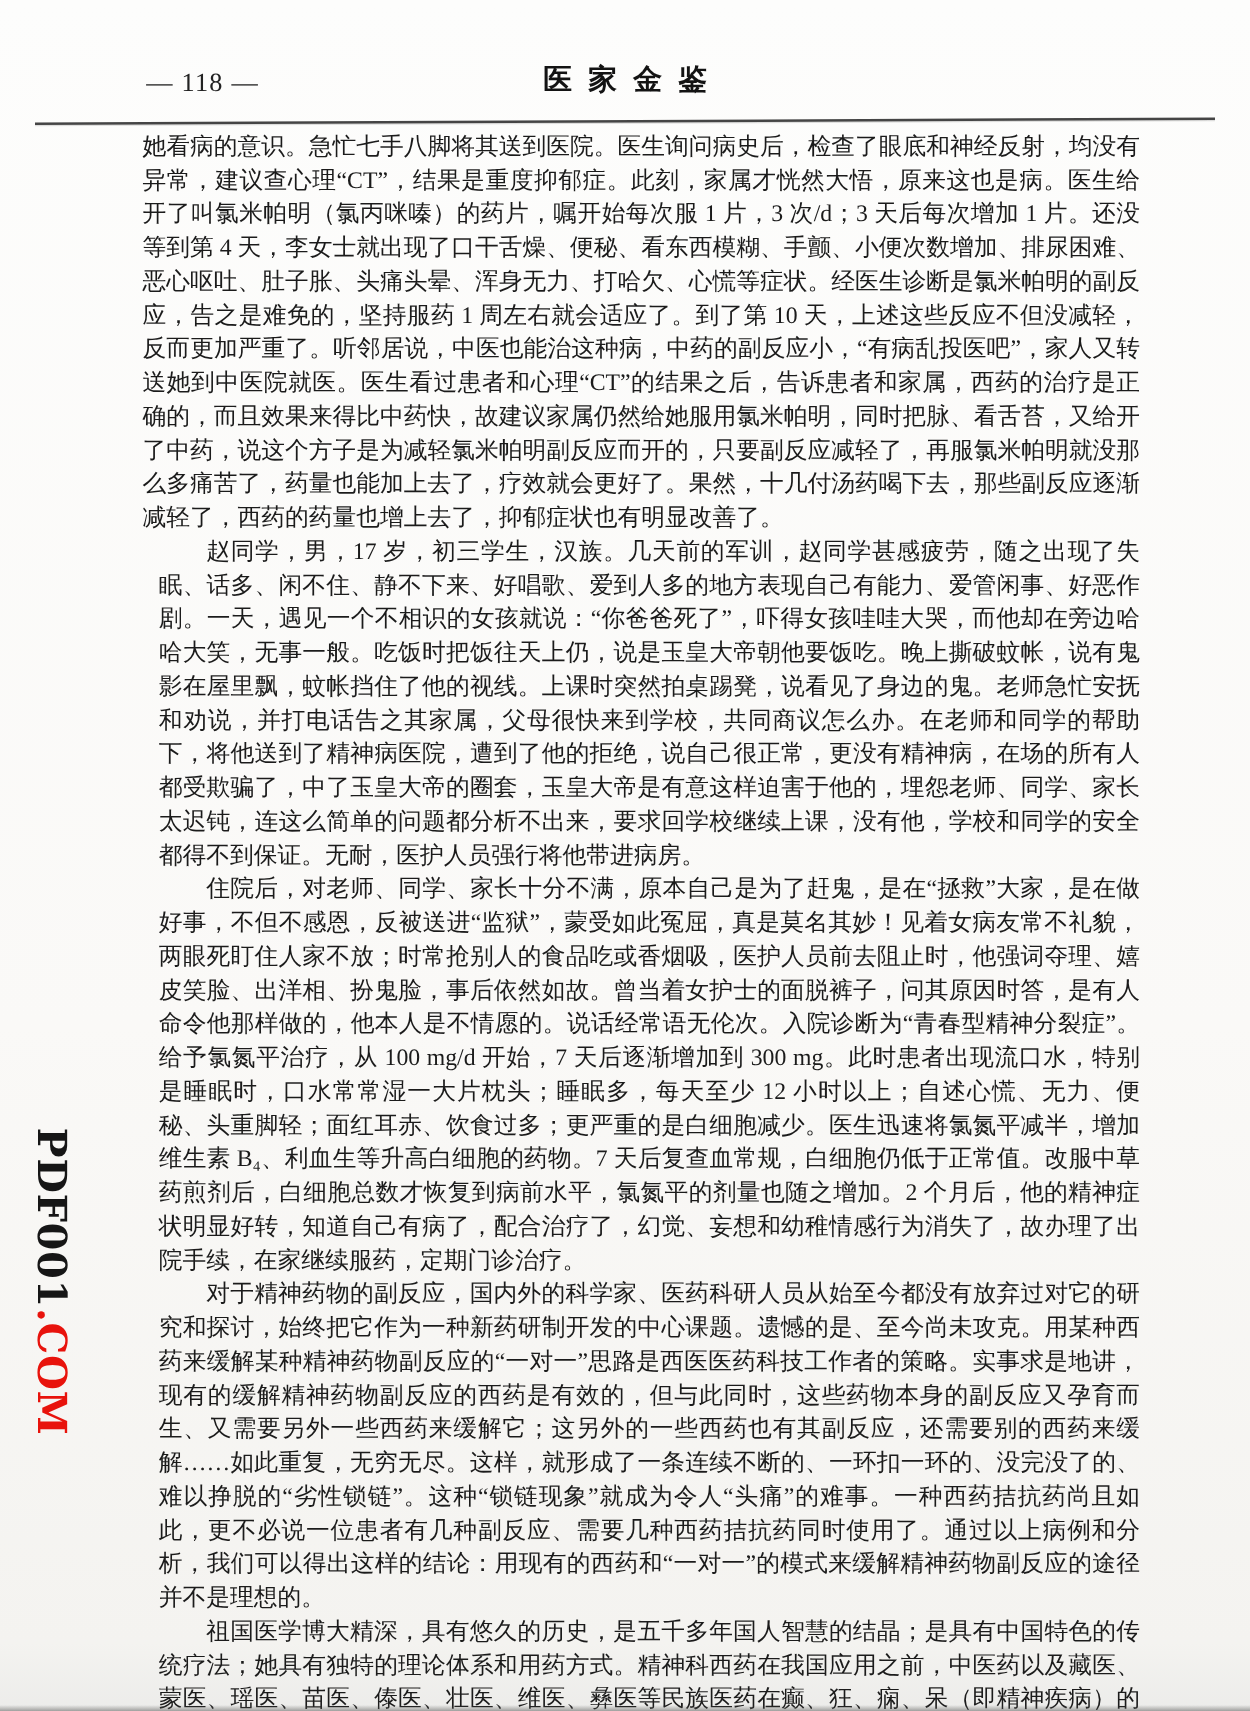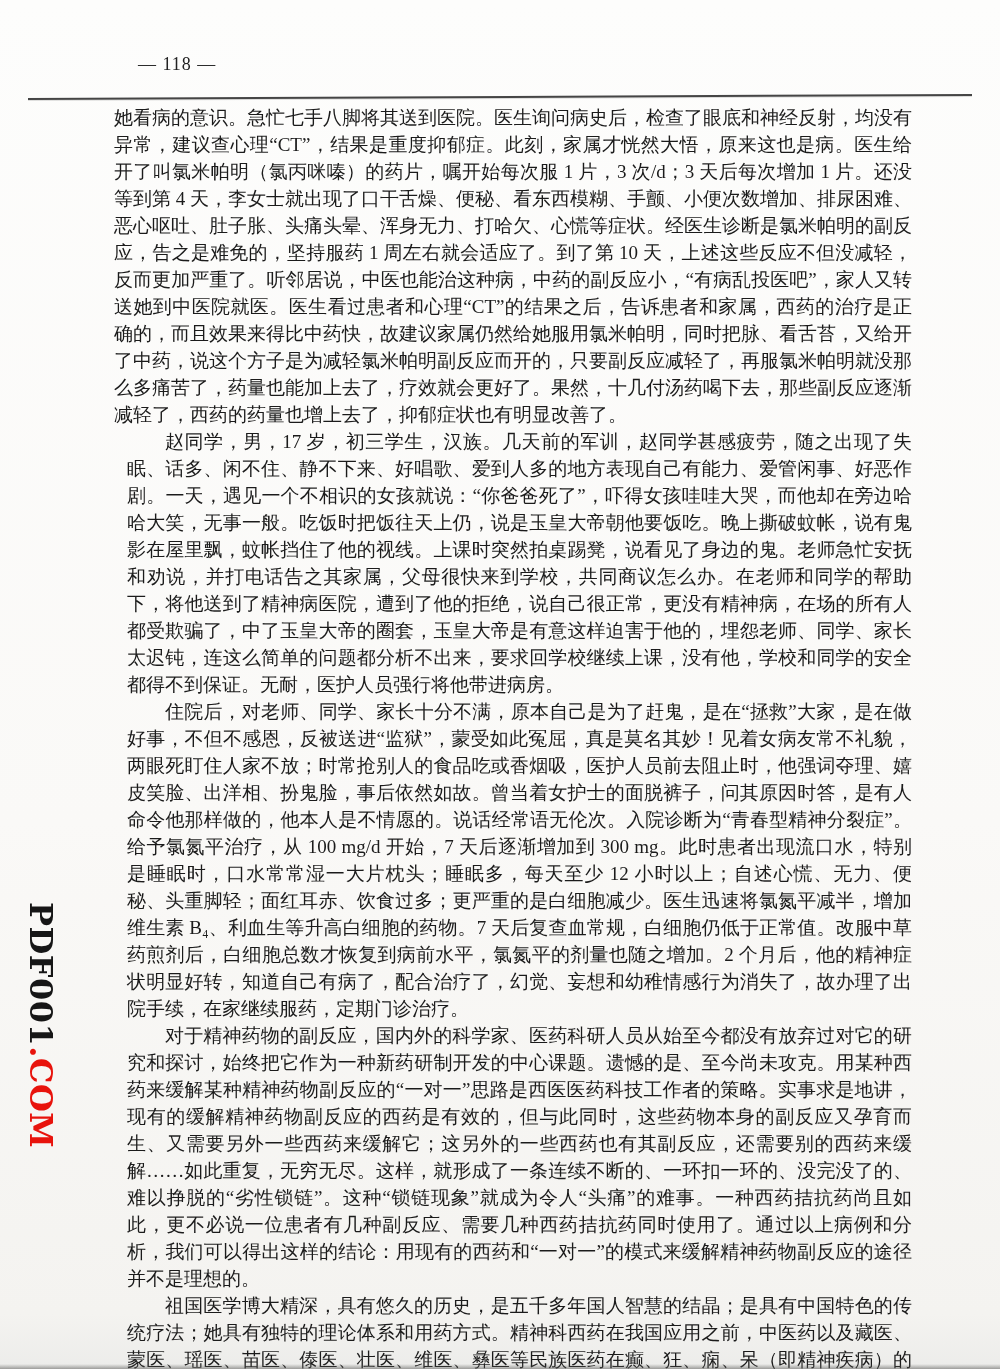--- a/index.html
+++ b/index.html
@@ -15,23 +15,23 @@
     width: 1000px;
     height: 1369px;
     overflow: hidden;
     background:
       linear-gradient(180deg, #fdfdfc 0%, #faf9f7 60%, #f4f3f0 96%, #ececea 100%);
     color: #1e1e1e;
   }
   
   .page-number {
     position: absolute;
-    left: 138px;
+    left: 117px;
     top: 54px;
-    font-size: 18px;
+    font-size: 21px;
     letter-spacing: 1px;
     color: #222;
     white-space: pre;
   }
   .book-title {
     position: absolute;
     top: 48px;
     left: 0;
     width: 100%;
     text-align: center;
@@ -91,20 +91,21 @@
     background: linear-gradient(180deg, rgba(0,0,0,0) 0%, rgba(90,90,88,0.55) 100%);
   }
 </style>
 </head>
 <body>
 
 <div class="page">
 
   <span class="page-number">— 118 —</span>
 
+  <span class="book-title">医家金鉴</span>
 
   <div class="header-rule"></div>
 
   <main class="body-text" id="body-text">
       <p class="para">她看病的意识。急忙七手八脚将其送到医院。医生询问病史后，检查了眼底和神经反射，均没有异常，建议查心理“CT”，结果是重度抑郁症。此刻，家属才恍然大悟，原来这也是病。医生给开了叫氯米帕明（氯丙咪嗪）的药片，嘱开始每次服 1 片，3 次/d；3 天后每次增加 1 片。还没等到第 4 天，李女士就出现了口干舌燥、便秘、看东西模糊、手颤、小便次数增加、排尿困难、恶心呕吐、肚子胀、头痛头晕、浑身无力、打哈欠、心慌等症状。经医生诊断是氯米帕明的副反应，告之是难免的，坚持服药 1 周左右就会适应了。到了第 10 天，上述这些反应不但没减轻，反而更加严重了。听邻居说，中医也能治这种病，中药的副反应小，“有病乱投医吧”，家人又转送她到中医院就医。医生看过患者和心理“CT”的结果之后，告诉患者和家属，西药的治疗是正确的，而且效果来得比中药快，故建议家属仍然给她服用氯米帕明，同时把脉、看舌苔，又给开了中药，说这个方子是为减轻氯米帕明副反应而开的，只要副反应减轻了，再服氯米帕明就没那么多痛苦了，药量也能加上去了，疗效就会更好了。果然，十几付汤药喝下去，那些副反应逐渐减轻了，西药的药量也增上去了，抑郁症状也有明显改善了。</p>
       <p class="para indent">赵同学，男，17 岁，初三学生，汉族。几天前的军训，赵同学甚感疲劳，随之出现了失眠、话多、闲不住、静不下来、好唱歌、爱到人多的地方表现自己有能力、爱管闲事、好恶作剧。一天，遇见一个不相识的女孩就说：“你爸爸死了”，吓得女孩哇哇大哭，而他却在旁边哈哈大笑，无事一般。吃饭时把饭往天上仍，说是玉皇大帝朝他要饭吃。晚上撕破蚊帐，说有鬼影在屋里飘，蚊帐挡住了他的视线。上课时突然拍桌踢凳，说看见了身边的鬼。老师急忙安抚和劝说，并打电话告之其家属，父母很快来到学校，共同商议怎么办。在老师和同学的帮助下，将他送到了精神病医院，遭到了他的拒绝，说自己很正常，更没有精神病，在场的所有人都受欺骗了，中了玉皇大帝的圈套，玉皇大帝是有意这样迫害于他的，埋怨老师、同学、家长太迟钝，连这么简单的问题都分析不出来，要求回学校继续上课，没有他，学校和同学的安全都得不到保证。无耐，医护人员强行将他带进病房。</p>
       <p class="para indent">住院后，对老师、同学、家长十分不满，原本自己是为了赶鬼，是在“拯救”大家，是在做好事，不但不感恩，反被送进“监狱”，蒙受如此冤屈，真是莫名其妙！见着女病友常不礼貌，两眼死盯住人家不放；时常抢别人的食品吃或香烟吸，医护人员前去阻止时，他强词夺理、嬉皮笑脸、出洋相、扮鬼脸，事后依然如故。曾当着女护士的面脱裤子，问其原因时答，是有人命令他那样做的，他本人是不情愿的。说话经常语无伦次。入院诊断为“青春型精神分裂症”。给予氯氮平治疗，从 100 mg/d 开始，7 天后逐渐增加到 300 mg。此时患者出现流口水，特别是睡眠时，口水常常湿一大片枕头；睡眠多，每天至少 12 小时以上；自述心慌、无力、便秘、头重脚轻；面红耳赤、饮食过多；更严重的是白细胞减少。医生迅速将氯氮平减半，增加维生素 B₄、利血生等升高白细胞的药物。7 天后复查血常规，白细胞仍低于正常值。改服中草药煎剂后，白细胞总数才恢复到病前水平，氯氮平的剂量也随之增加。2 个月后，他的精神症状明显好转，知道自己有病了，配合治疗了，幻觉、妄想和幼稚情感行为消失了，故办理了出院手续，在家继续服药，定期门诊治疗。</p>
       <p class="para indent">对于精神药物的副反应，国内外的科学家、医药科研人员从始至今都没有放弃过对它的研究和探讨，始终把它作为一种新药研制开发的中心课题。遗憾的是、至今尚未攻克。用某种西药来缓解某种精神药物副反应的“一对一”思路是西医医药科技工作者的策略。实事求是地讲，现有的缓解精神药物副反应的西药是有效的，但与此同时，这些药物本身的副反应又孕育而生、又需要另外一些西药来缓解它；这另外的一些西药也有其副反应，还需要别的西药来缓解……如此重复，无穷无尽。这样，就形成了一条连续不断的、一环扣一环的、没完没了的、难以挣脱的“劣性锁链”。这种“锁链现象”就成为令人“头痛”的难事。一种西药拮抗药尚且如此，更不必说一位患者有几种副反应、需要几种西药拮抗药同时使用了。通过以上病例和分析，我们可以得出这样的结论：用现有的西药和“一对一”的模式来缓解精神药物副反应的途径并不是理想的。</p>
       <p class="para indent">祖国医学博大精深，具有悠久的历史，是五千多年国人智慧的结晶；是具有中国特色的传统疗法；她具有独特的理论体系和用药方式。精神科西药在我国应用之前，中医药以及藏医、蒙医、瑶医、苗医、傣医、壮医、维医、彝医等民族医药在癫、狂、痫、呆（即精神疾病）的治疗上作出了贡献；针灸、拔罐、刮痧、</p>
     </main>

